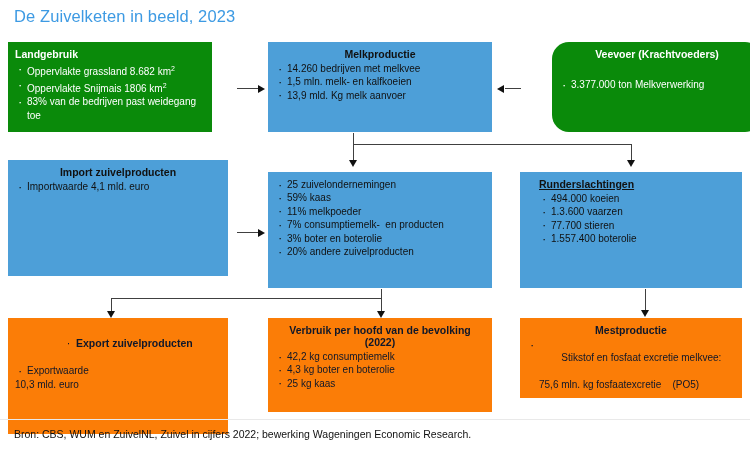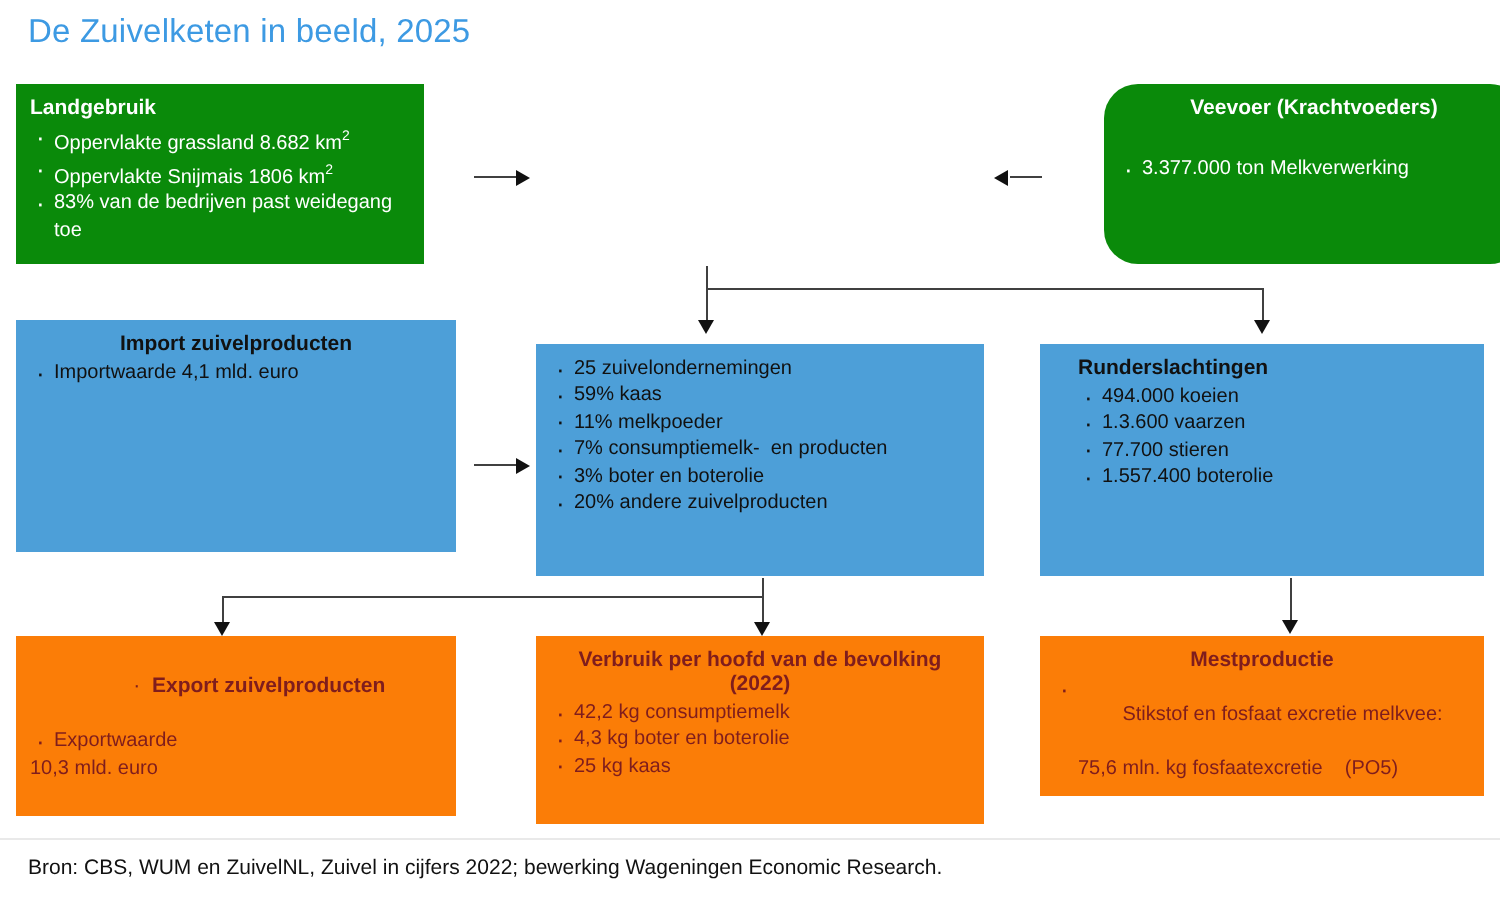--- a/index.html
+++ b/index.html
@@ -25,21 +25,21 @@
 
   
   .box{
     position:absolute;
     box-sizing:border-box;
     padding:6px 7px 4px 7px;
     overflow:hidden;
   }
   .box.green{background:#0a8a0a;color:#ffffff;}
   .box.blue{background:#4d9fd8;color:#111111;}
-  .box.orange{background:#fb7d07;color:#7f1d1d;}
+  .box.orange{background:#fb7d07;color:#0f172a;}
 
   .box-title{
     font-weight:bold;
     font-size:10.5px;
     line-height:13px;
     margin:0 0 1px 0;
   }
   .box-title.center{text-align:center;}
   .box-title.left{text-align:left;}
 
@@ -101,34 +101,42 @@
     font-size:10.5px;
     color:#111;
     white-space:nowrap;
   }
 </style>
 </head>
 <body>
 
 <div class="canvas">
 
-  <div class="title">De Zuivelketen in beeld, 2025</div>
+  <div class="title">De Zuivelketen in beeld, 2023</div>
 
   <div class="box green" style="left:8px;top:42px;width:204px;height:90px;">
     <div class="box-title left">Landgebruik</div>
     <ul class="items">
       <li><span>Oppervlakte grassland 8.682 km</span><span class="sup">2</span></li>
       <li><span>Oppervlakte Snijmais 1806 km</span><span class="sup">2</span></li>
       <li>83% van de bedrijven past weidegang toe</li>
     </ul>
   </div>
 
   <div class="conn hline" style="left:237px;top:88px;width:22px;"></div>
   <div class="arrow-right" style="left:258px;top:85px;"></div>
 
+  <div class="box blue" style="left:268px;top:42px;width:224px;height:90px;">
+    <div class="box-title center">Melkproductie</div>
+    <ul class="items">
+      <li>14.260 bedrijven met melkvee</li>
+      <li>1,5 mln. melk- en kalfkoeien</li>
+      <li>13,9 mld. Kg melk aanvoer</li>
+    </ul>
+  </div>
 
   <div class="conn hline" style="left:505px;top:88px;width:16px;"></div>
   <div class="arrow-left" style="left:497px;top:85px;"></div>
 
   <div class="box green" style="left:552px;top:42px;width:210px;height:90px;border-radius:17px;">
     <div class="box-title center">Veevoer (Krachtvoeders)</div>
     <ul class="items" style="margin-top:17px;">
       <li>3.377.000 ton Melkverwerking</li>
     </ul>
   </div>
@@ -155,40 +163,40 @@
       <li>25 zuivelondernemingen</li>
       <li>59% kaas</li>
       <li>11% melkpoeder</li>
       <li>7% consumptiemelk-  en producten</li>
       <li>3% boter en boterolie</li>
       <li>20% andere zuivelproducten</li>
     </ul>
   </div>
 
   <div class="box blue" style="left:520px;top:172px;width:222px;height:116px;">
-    <div class="box-title left" style="padding-left:12px;">Runderslachtingen</div>
+    <div class="box-title left" style="padding-left:12px;text-decoration:underline;">Runderslachtingen</div>
     <ul class="items" style="padding-left:12px;">
       <li>494.000 koeien</li>
       <li>1.3.600 vaarzen</li>
       <li>77.700 stieren</li>
       <li>1.557.400 boterolie</li>
     </ul>
   </div>
 
   <div class="conn vline" style="left:381px;top:289px;height:9px;"></div>
   <div class="conn hline" style="left:111px;top:298px;width:271px;"></div>
   <div class="conn vline" style="left:111px;top:298px;height:16px;"></div>
   <div class="arrow-down" style="left:107px;top:311px;"></div>
   <div class="conn vline" style="left:381px;top:298px;height:16px;"></div>
   <div class="arrow-down" style="left:377px;top:311px;"></div>
 
   <div class="conn vline" style="left:645px;top:289px;height:24px;"></div>
   <div class="arrow-down" style="left:641px;top:310px;"></div>
 
-  <div class="box orange" style="left:8px;top:318px;width:220px;height:90px;">
+  <div class="box orange" style="left:8px;top:318px;width:220px;height:116px;">
     <ul class="items">
       <li class="center-head" style="font-size:10.5px;">
         <span style="font-weight:normal;">·&nbsp;&nbsp;</span><span>Export zuivelproducten</span>
       </li>
       <li><span>Exportwaarde</span></li>
       <li class="nobullet" style="padding-left:0;">10,3 mld. euro</li>
     </ul>
   </div>
 
   <div class="box orange" style="left:268px;top:318px;width:224px;height:94px;">

